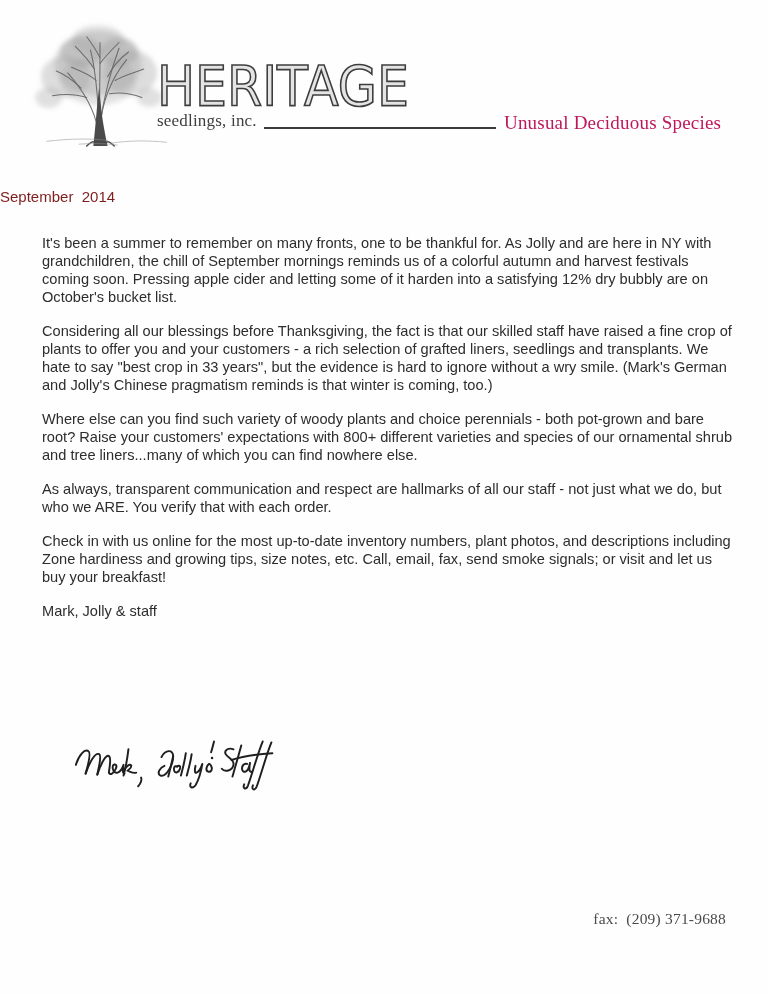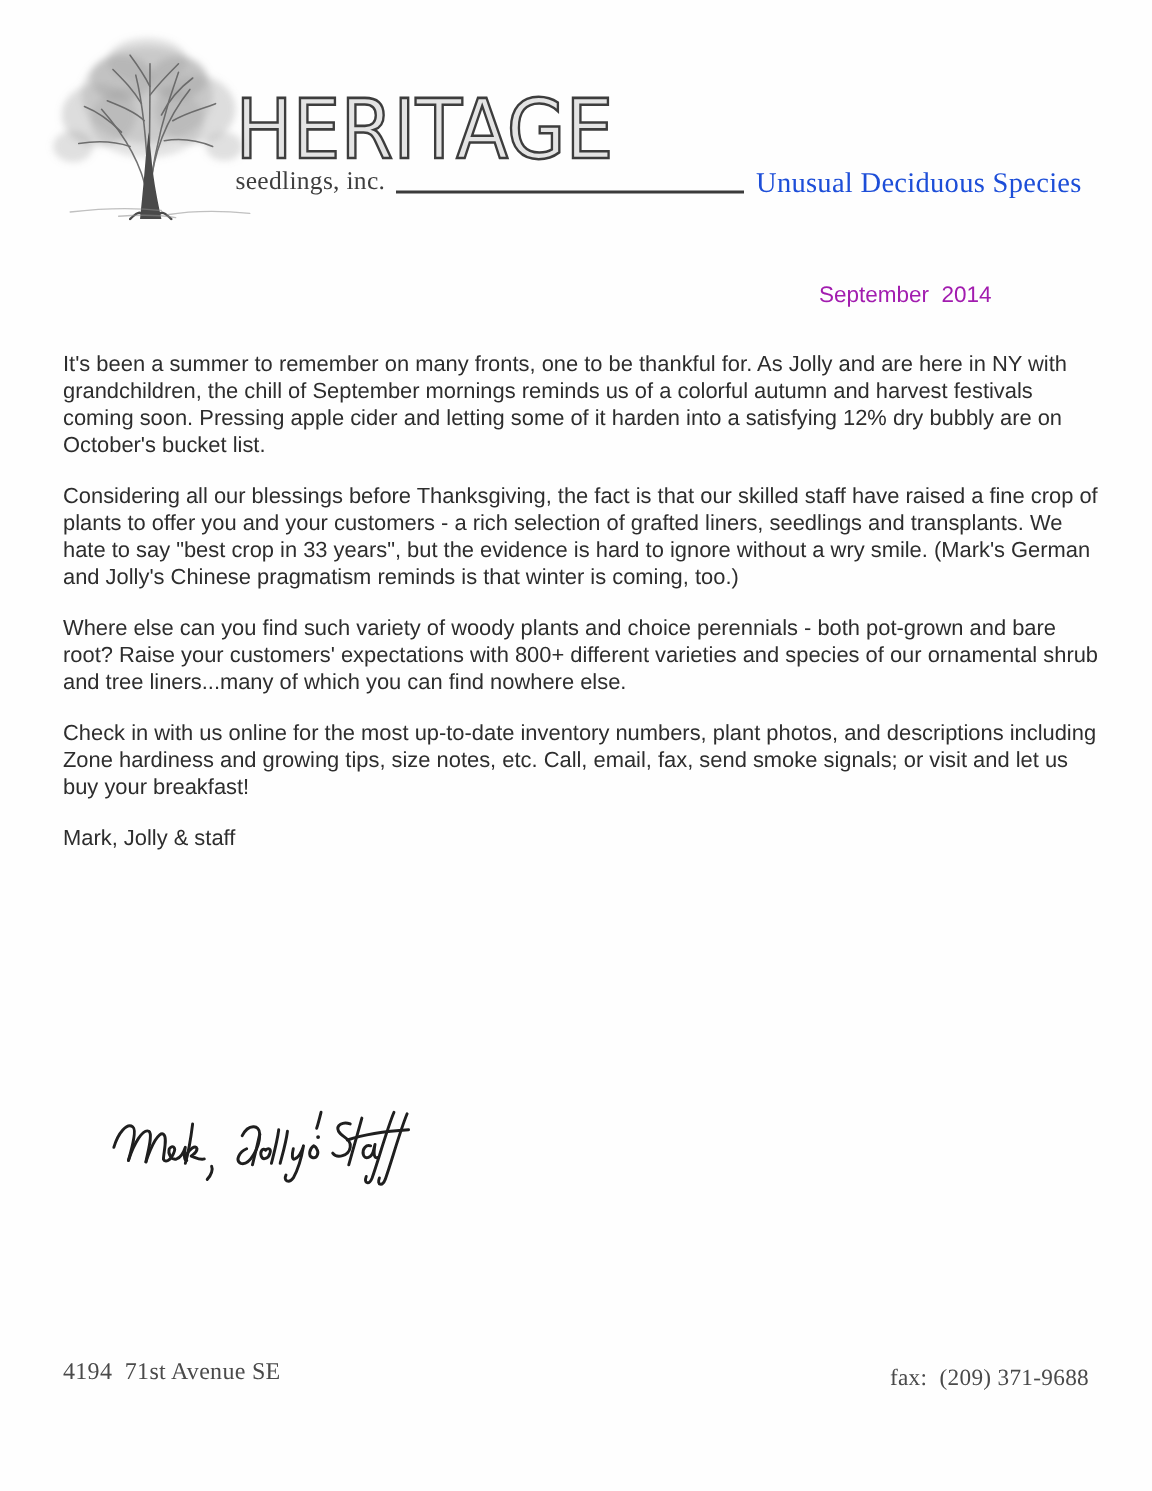--- a/index.html
+++ b/index.html
@@ -11,26 +11,26 @@
   
   .tree-svg{position:absolute;left:24px;top:14px;width:152px;height:133px;}
   .wordmark-svg{position:absolute;left:155px;top:47px;width:270px;height:66px;}
   .brand-sub{
     position:absolute;left:157px;top:111px;
     font-family:Liberation Serif, serif;font-size:17px;letter-spacing:.2px;color:#3e3e3e;
   }
   .letterhead-rule{position:absolute;left:264px;top:127px;width:232px;height:2px;background:#3b3b3b;}
   .tagline{
     position:absolute;left:504px;top:112px;
-    font-family:"Liberation Serif",serif;font-size:19px;letter-spacing:.2px;color:#1d4ed8;
+    font-family:"Liberation Serif",serif;font-size:19px;letter-spacing:.2px;color:#be185d;
   }
   
   .date-line{
-    position:absolute;left:0;top:188px;width:661px;text-align:right;
-    font-size:15px;white-space:pre;color:#a21caf;
+    position:absolute;left:0;top:188px;width:661px;text-align:left;
+    font-size:15px;white-space:pre;color:#7f1d1d;
   }
   .letter-body{
     position:absolute;left:42px;top:234px;width:692px;
     font-size:14.6px;line-height:18px;
   }
   .letter-body p{margin:0 0 16px 0;}
   .salutation{margin:0 0 16px 0;}
   .closing{margin:0;}
   .signature-svg{position:absolute;left:72px;top:729px;width:214px;height:62px;}
   .sr-only{position:absolute;width:1px;height:1px;overflow:hidden;clip:rect(0 0 0 0);}
@@ -110,20 +110,21 @@
     <div class="letterhead-rule"></div>
     <div class="tagline">Unusual Deciduous Species</div>
   </div>
 
   <div class="date-line">September  2014</div>
 
   <div class="letter-body">
     <p>It's been a summer to remember on many fronts, one to be thankful for. As Jolly and are here in NY with grandchildren, the chill of September mornings reminds us of a colorful autumn and harvest festivals coming soon. Pressing apple cider and letting some of it harden into a satisfying 12% dry bubbly are on October's bucket list.</p>
     <p>Considering all our blessings before Thanksgiving, the fact is that our skilled staff have raised a fine crop of plants to offer you and your customers - a rich selection of grafted liners, seedlings and transplants. We hate to say "best crop in 33 years", but the evidence is hard to ignore without a wry smile. (Mark's German and Jolly's Chinese pragmatism reminds is that winter is coming, too.)</p>
     <p>Where else can you find such variety of woody plants and choice perennials - both pot-grown and bare root? Raise your customers' expectations with 800+ different varieties and species of our ornamental shrub and tree liners...many of which you can find nowhere else.</p>
+    <p>As always, transparent communication and respect are hallmarks of all our staff - not just what we do, but who we ARE. You verify that with each order.</p>
     <p>Check in with us online for the most up-to-date inventory numbers, plant photos, and descriptions including Zone hardiness and growing tips, size notes, etc. Call, email, fax, send smoke signals; or visit and let us buy your breakfast!</p>
     <p class="closing">Mark, Jolly &amp; staff</p>
   </div>
 
   <svg class="signature-svg" viewBox="0 0 220 62">
     <g stroke="#1f1f1f" stroke-width="2" fill="none" stroke-linecap="round" stroke-linejoin="round">
 
       <path d="M4,36 C7,26 13,19 17,22 C20,24 16,38 14,45"></path>
       <path d="M14,45 C18,33 24,23 28,25 C31,27 27,40 26,46"></path>
       <path d="M26,46 C30,34 35,25 38,27 C41,29 38,40 38,44"></path>
@@ -147,21 +148,20 @@
       <path d="M174,16 C171,27 167,41 165,48"></path>
       <path d="M180,35 C177,34 174,37 175,41 C176,45 181,43 182,38 L183,34 C182,40 182,44 185,43"></path>
       <path d="M196,12 C191,24 185,46 181,57 C179,62 175,61 177,56"></path>
       <path d="M205,13 C200,25 194,47 190,58 C188,63 184,62 186,57"></path>
       <path d="M164,31 C176,27 190,25 206,24"></path>
     </g>
   </svg>
   <span class="sr-only">Mark, Jolly &amp; Staff</span>
 
   <div class="footer-left">
-    <span class="footer-line">4194  71st Avenue SE</span>
     
   </div>
 
   <div class="footer-right">
     <span class="footer-line"><span>fax:  </span><span>(209) 371-9688</span></span>
     
   </div>
 
 </div>
 

